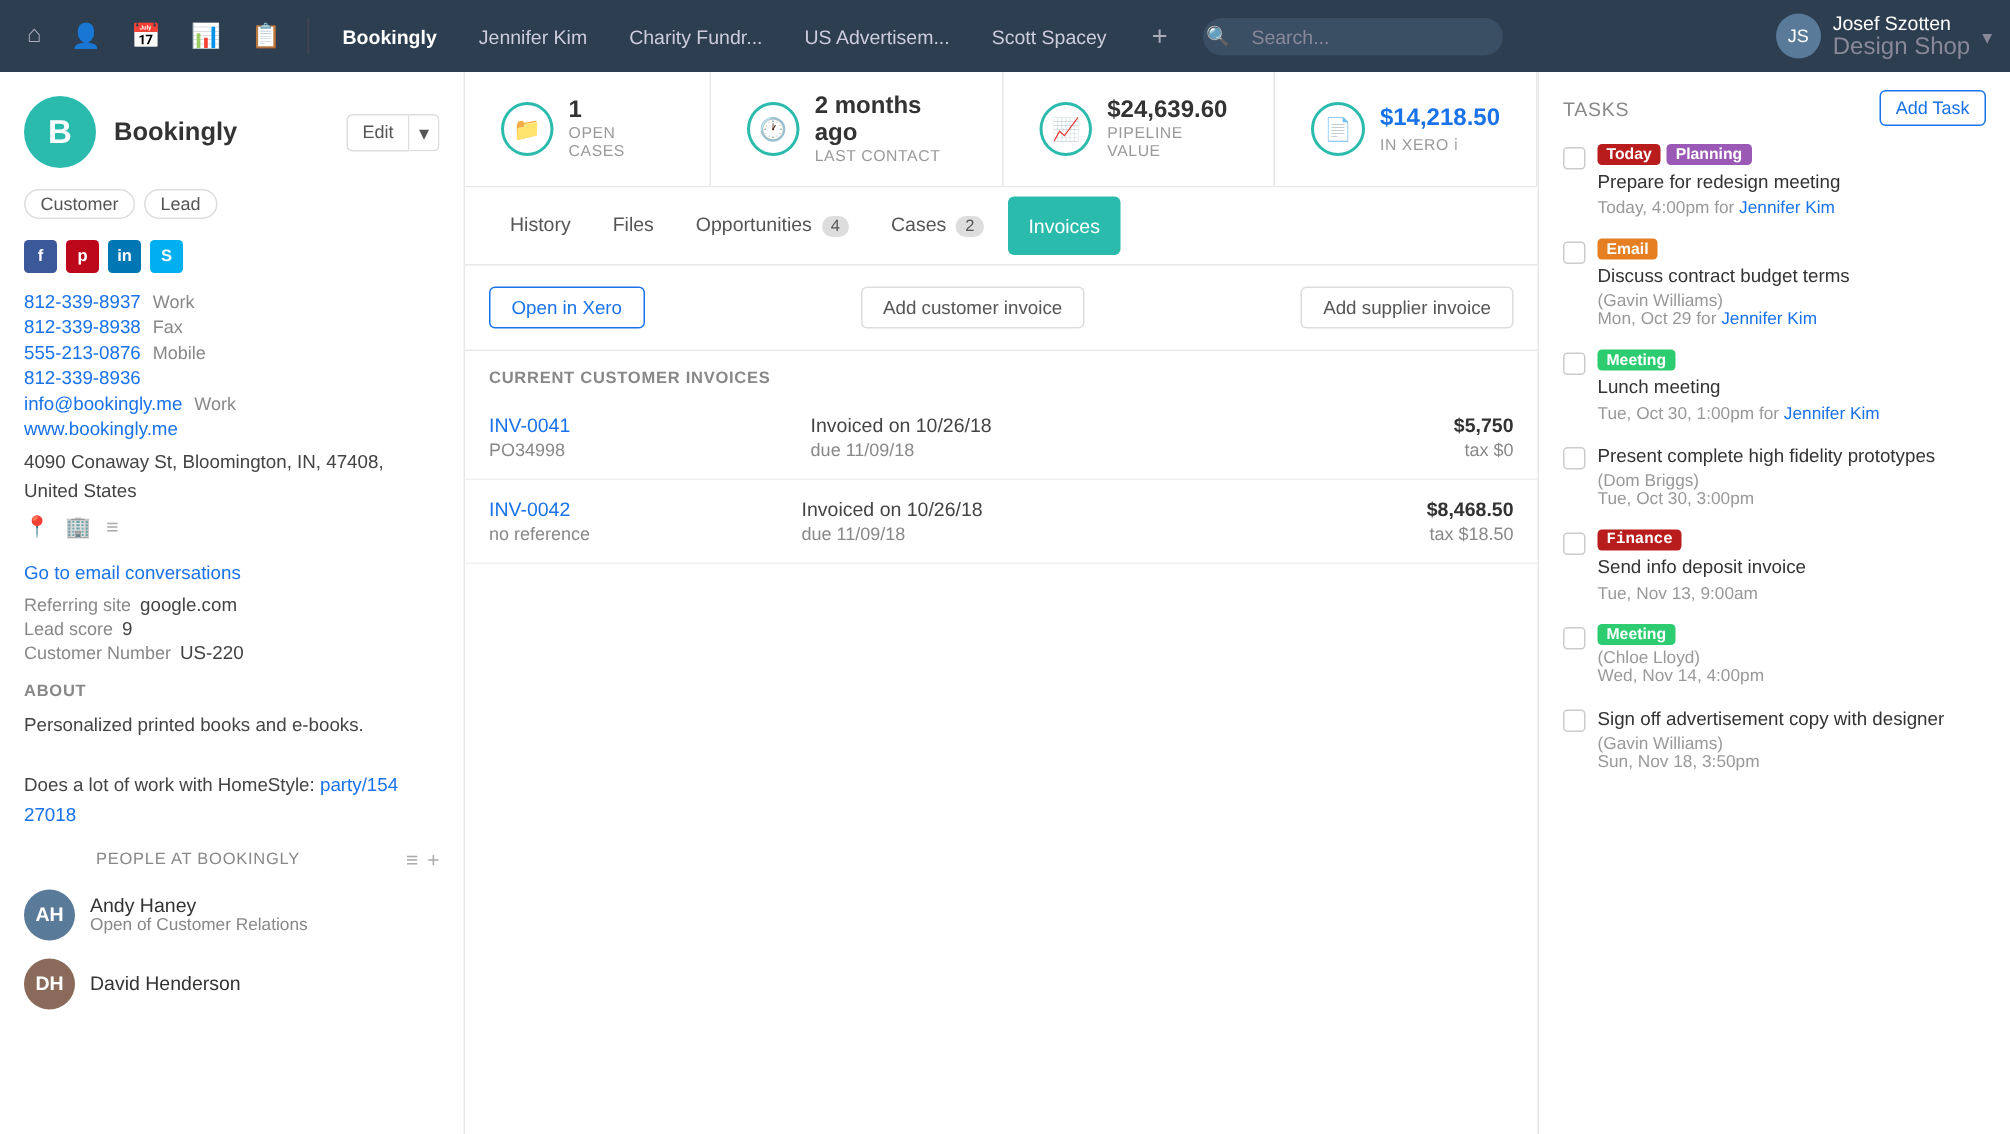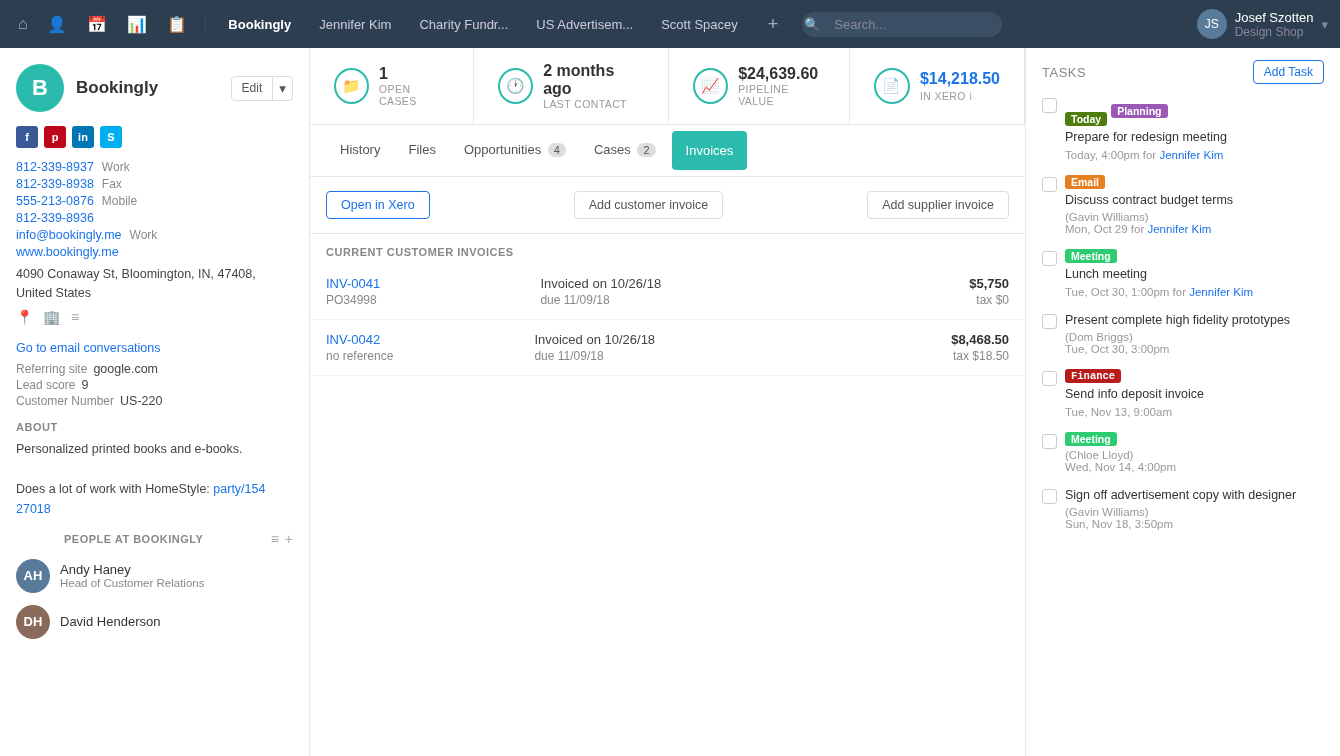--- a/index.html
+++ b/index.html
@@ -17,21 +17,21 @@
     .nav-search {
       margin-left: 8px; background: #3a4f63; border: none; border-radius: 20px; padding: 5px 14px 5px 32px;
       color: #fff; font-size: 13px; width: 200px; outline: none;
     }
     .nav-search::placeholder { color: #889; }
     .search-wrap { position: relative; }
     .search-icon-nav { position: absolute; left: 10px; top: 50%; transform: translateY(-50%); color: #889; font-size: 13px; }
     .nav-user { margin-left: auto; display: flex; align-items: center; gap: 8px; color: #ccd; cursor: pointer; }
     .nav-avatar { width: 30px; height: 30px; border-radius: 50%; background: #5a7a9a; display: flex; align-items: center; justify-content: center; color: #fff; font-size: 12px; overflow: hidden; }
     .nav-user-name { font-size: 13px; color: #fff; font-weight: 500; }
-    .nav-user-sub { font-size: 12px; color: #889; }
+    .nav-user-sub { font-size: 16px; color: #889; text-align: right; }
     .nav-chevron { color: #889; }
 
     
     .main-layout { display: flex; height: calc(756px - 48px); }
 
     
     .left-panel { width: 310px; min-width: 310px; background: #fff; border-right: 1px solid #e8e8e8; overflow-y: auto; padding-bottom: 20px; }
     .company-header { display: flex; align-items: center; padding: 16px 16px 10px; gap: 12px; }
     .company-avatar { width: 48px; height: 48px; border-radius: 50%; background: #2bbbad; display: flex; align-items: center; justify-content: center; color: #fff; font-size: 22px; font-weight: 600; }
     .company-name { font-size: 17px; font-weight: 600; color: #333; }
@@ -58,21 +58,21 @@
 
     .go-email { color: #1a73e8; font-size: 12.5px; text-decoration: none; display: block; margin: 6px 16px; }
     .meta-row { display: flex; gap: 6px; font-size: 12.5px; padding: 1px 16px; color: #888; }
     .meta-val { color: #444; }
 
     .section-title { font-size: 11px; font-weight: 700; color: #888; text-transform: uppercase; letter-spacing: 0.5px; padding: 12px 16px 6px; }
     .about-text { font-size: 12.5px; color: #444; padding: 0 16px; line-height: 1.6; }
     .about-link { color: #1a73e8; }
 
     .people-header { display: flex; align-items: center; padding: 12px 16px 6px; }
-    .people-title { font-size: 11px; font-weight: 700; color: #888; text-transform: uppercase; letter-spacing: 0.5px; flex: 1; padding-left: 48px; }
+    .people-title { font-size: 11px; font-weight: 400; color: #888; text-transform: uppercase; letter-spacing: 0.5px; flex: 1; padding-left: 48px; }
     .people-actions { display: flex; gap: 6px; color: #aaa; font-size: 14px; cursor: pointer; }
 
     .person-row { display: flex; align-items: center; gap: 10px; padding: 6px 16px; }
     .person-avatar { width: 34px; height: 34px; border-radius: 50%; background: #888; display: flex; align-items: center; justify-content: center; color: #fff; font-size: 13px; font-weight: 600; }
     .person-name { font-size: 13px; font-weight: 500; color: #333; }
     .person-role { font-size: 11.5px; color: #888; }
 
     
     .center-panel { flex: 1; background: #fff; overflow-y: auto; }
     .stats-bar { display: flex; align-items: stretch; border-bottom: 1px solid #e8e8e8; padding: 0; }
@@ -112,21 +112,21 @@
     .right-panel { width: 315px; min-width: 315px; background: #fff; border-left: 1px solid #e8e8e8; overflow-y: auto; padding: 12px 16px; }
     .tasks-header { display: flex; align-items: center; margin-bottom: 12px; }
     .tasks-title { font-size: 13px; font-weight: 400; color: #888; text-transform: uppercase; letter-spacing: 0.5px; flex: 1; }
     .add-task-btn { border: 1px solid #1a73e8; color: #1a73e8; background: #fff; padding: 4px 10px; border-radius: 4px; font-size: 12px; cursor: pointer; }
 
     .task-item { display: flex; gap: 8px; margin-bottom: 14px; align-items: flex-start; }
     .task-checkbox { width: 15px; height: 15px; min-width: 15px; border: 1.5px solid #ccc; border-radius: 3px; cursor: pointer; margin-top: 2px; }
     .task-body { flex: 1; }
     .task-badges { display: flex; gap: 4px; margin-bottom: 3px; flex-wrap: wrap; align-items: center; }
     .badge { border-radius: 3px; padding: 1px 6px; font-size: 10.5px; font-weight: 600; color: #fff; }
-    .badge-today { background: #4d7c0f; margin-top: 16px; }
+    .badge-today { background: #b91c1c; }
     .badge-planning { background: #9b59b6; }
     .badge-email { background: #e67e22; }
     .badge-meeting { background: #2ecc71; }
     .badge-finance { background: #b91c1c; font-family: Liberation Mono, monospace; }
     .task-text { font-size: 12.5px; color: #333; line-height: 1.4; }
     .task-meta { font-size: 11.5px; color: #999; margin-top: 2px; }
     .task-person { color: #1a73e8; }
     .task-paren { color: #999; }
   </style>
 </head>
@@ -164,20 +164,24 @@
   <div class="left-panel">
     <div class="company-header">
       <div class="company-avatar">B</div>
       <span class="company-name">Bookingly</span>
       <div class="edit-btn-wrap">
         <button class="edit-btn">Edit</button>
         <button class="edit-chevron">▾</button>
       </div>
     </div>
 
+    <div class="tags">
+      <span class="tag">Customer</span>
+      <span class="tag">Lead</span>
+    </div>
 
     <div class="social-links">
       <div class="social-icon si-fb">f</div>
       <div class="social-icon si-pin">p</div>
       <div class="social-icon si-li">in</div>
       <div class="social-icon si-sk">S</div>
     </div>
 
     <div class="contact-info">
       <div class="contact-row">
@@ -239,21 +243,21 @@
       <div class="people-actions">
         <span>≡</span>
         <span>+</span>
       </div>
     </div>
 
     <div class="person-row">
       <div class="person-avatar" style="background:#5a7a9a;">AH</div>
       <div>
         <div class="person-name">Andy Haney</div>
-        <div class="person-role">Head of Customer Relations</div>
+        <div class="person-role">Open of Customer Relations</div>
       </div>
     </div>
     <div class="person-row">
       <div class="person-avatar" style="background:#8a6a5a;">DH</div>
       <div>
         <div class="person-name">David Henderson</div>
       </div>
     </div>
   </div>
 

